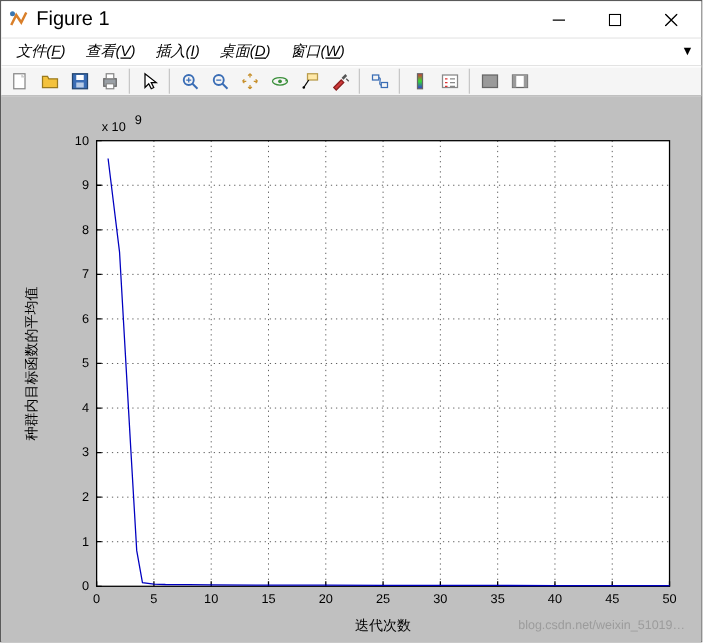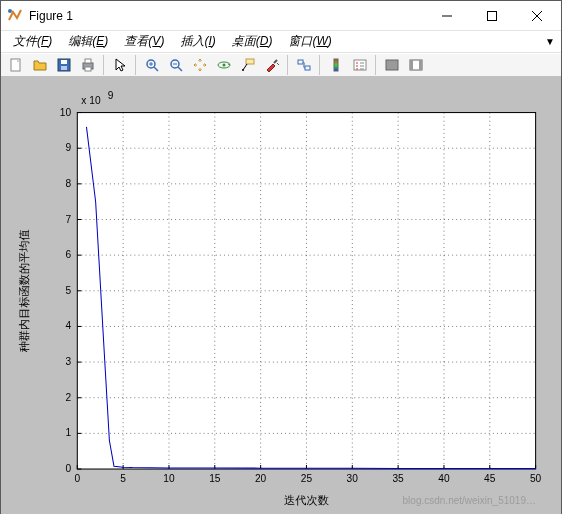--- a/index.html
+++ b/index.html
@@ -1,38 +1,38 @@
 <!DOCTYPE html>
 <html><head>
 <meta charset="utf-8">
 <style>
   * { box-sizing: border-box; margin: 0; padding: 0; font-family: "Microsoft YaHei", "SimSun", sans-serif; }
   body { width: 562px; height: 514px; background: #fff; overflow: hidden; }
   .window { width: 562px; height: 514px; border: 1px solid #5a5a5a; display: flex; flex-direction: column; background:#f0f0f0; }
   .titlebar { height: 30px; background: #fff; display: flex; align-items: center; padding: 0 2px 0 6px; border-bottom:1px solid #e3e3e3; }
   .titlebar .icon { width: 16px; height: 16px; margin-right: 6px; }
-  .titlebar .title { font-size: 12px; color: #000; flex: 0 0 auto; }
+  .titlebar .title { font-size: 16px; color: #000; flex: 0 0 auto; }
   .titlebar .spacer { flex: 1 1 auto; }
   .winbtn { width: 45px; height: 29px; display: flex; align-items: center; justify-content: center; font-size: 12px; color:#000; }
   .winbtn svg { width: 10px; height: 10px; }
   .menubar { height: 22px; background: #fff; display: flex; align-items: center; padding-left: 4px; font-size: 12px; color:#000; border-bottom:1px solid #e3e3e3;font-style:italic; }
   .menuitem { padding: 2px 8px; cursor: default; }
   .menuitem u { text-decoration: underline; }
   .menubar .spacer { flex:1 1 auto; }
   .menuchev { padding:2px 6px; color:#000; font-size:10px; }
   .toolbar { height: 28px; background:#f5f5f5; border-top:1px solid #fff; border-bottom:1px solid #c0c0c0; display:flex; align-items:center; padding: 0 3px; gap:1px; }
   .tbtn { width:23px; height:22px; display:flex; align-items:center; justify-content:center; border:1px solid transparent; }
   .tbtn svg { width:16px; height:16px; }
   .tsep { width:1px; height:20px; background:#c7c7c7; margin:0 3px; }
   .canvas-area { flex:1 1 auto; background:#c0c0c0; padding:5px; }
   .plot-wrap { width:100%; height:100%; background:#c0c0c0; position:relative; }
   svg.plot { width:100%; height:100%; display:block; }
   .axis-label { font-size:11px; fill:#000; font-family:"SimSun","Microsoft YaHei"; }
   .tick-label { font-size:10px; fill:#000; font-family: Arial, sans-serif; }
-  .watermark { position:absolute; bottom:4px; right:20px; font-size:10px; color: rgba(120,120,120,0.5); font-family:Arial,sans-serif; pointer-events:none; }
+  .watermark { position:absolute; bottom:4px; right:8px; font-size:10px; color: rgba(120,120,120,0.5); font-family:Arial,sans-serif; pointer-events:none; }
 </style>
 </head>
 <body>
 
 <div class="window">
 
   <div class="titlebar">
     <span class="icon">
       <svg viewBox="0 0 16 16">
           <rect x="0" y="0" width="16" height="16" fill="#fff"></rect>
@@ -54,21 +54,20 @@
     </div>
     <div class="winbtn close" title="Close">
       <svg viewBox="0 0 10 10">
           <path d="M0 0 L10 10 M10 0 L0 10" stroke="#000" stroke-width="1"></path>
         </svg>
     </div>
   </div>
 
   <div class="menubar">
     <div class="menuitem"><span>文件</span>(<u>F</u>)</div>
-    <div class="menuitem"><span>编辑</span>(<u>E</u>)</div>
     <div class="menuitem"><span>查看</span>(<u>V</u>)</div>
     <div class="menuitem"><span>插入</span>(<u>I</u>)</div>
     <div class="menuitem"><span>桌面</span>(<u>D</u>)</div>
     <div class="menuitem"><span>窗口</span>(<u>W</u>)</div>
     <span class="spacer"></span>
     <div class="menuchev">▼</div>
   </div>
 
   <div class="toolbar">
     <div class="tbtn" title="New Figure">

